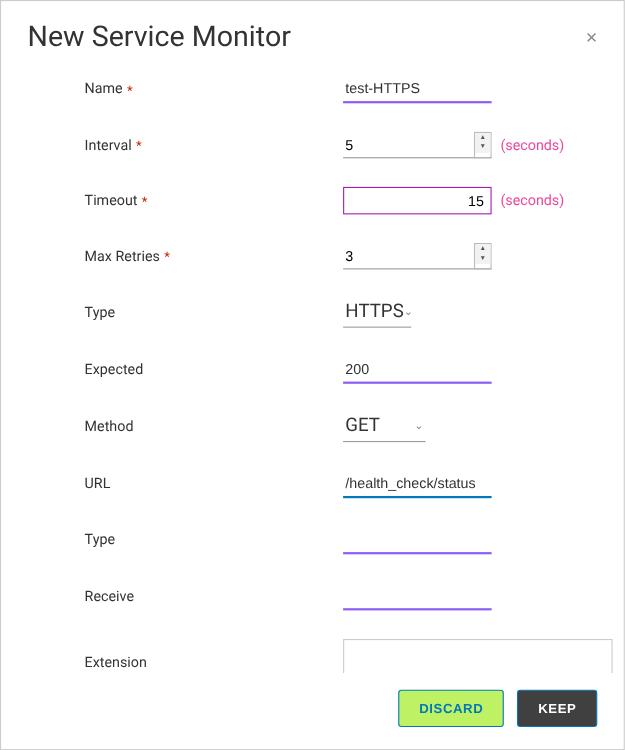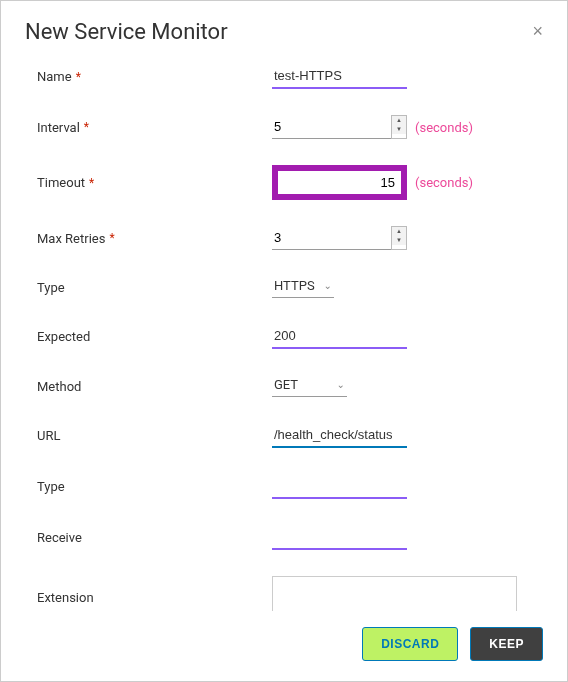--- a/index.html
+++ b/index.html
@@ -18,35 +18,36 @@
       display: flex;
       flex-direction: column;
     }
     .header {
       display: flex;
       justify-content: space-between;
       align-items: center;
       padding: 18px 24px 12px 24px;
     }
     .title {
-      font-size: 22px;
+      font-size: 26px;
       font-weight: 400;
       color: #333;
     }
     .close {
       font-size: 18px;
       color: #888;
       cursor: pointer;
       background: none;
       border: none;
     }
     .content {
       flex: 1;
       overflow-y: auto;
       padding: 8px 30px 0 36px;
+      margin-left: 40px;
     }
     .content::-webkit-scrollbar { width: 10px; }
     .content::-webkit-scrollbar-thumb { background: #c0c0c0; }
     .content::-webkit-scrollbar-track { background: #f0f0f0; }
     .row {
       display: flex;
       align-items: center;
       margin-bottom: 26px;
     }
     .label {
@@ -106,21 +107,21 @@
       background: #f2f2f2;
       font-size: 6px;
       width: 14px;
       height: 9px;
       line-height: 7px;
       cursor: pointer;
       color: #555;
       padding: 0;
     }
     .box-input {
-      border: 6px solid #a21caf;
+      border: 1px solid #a21caf;
       font-size: 13px;
       padding: 4px 6px;
       width: 135px;
       text-align: right;
       outline: none;
     }
     .suffix {
       font-size: 13px;
       color: #ec4899;
       margin-left: 8px;
@@ -129,21 +130,21 @@
       display: flex;
       align-items: center;
       border-bottom: 1px solid #9a9a9a;
       width: 75px;
       padding: 2px 2px 4px 2px;
       cursor: pointer;
     }
     .select-wrap.narrower { width: 62px; }
     .select-value {
       flex: 1;
-      font-size: 13px;
+      font-size: 17px;
       color: #333;
     }
     .chevron {
       font-size: 10px;
       color: #888;
     }
     .textarea {
       border: 1px solid #ccc;
       width: 245px;
       height: 42px;

